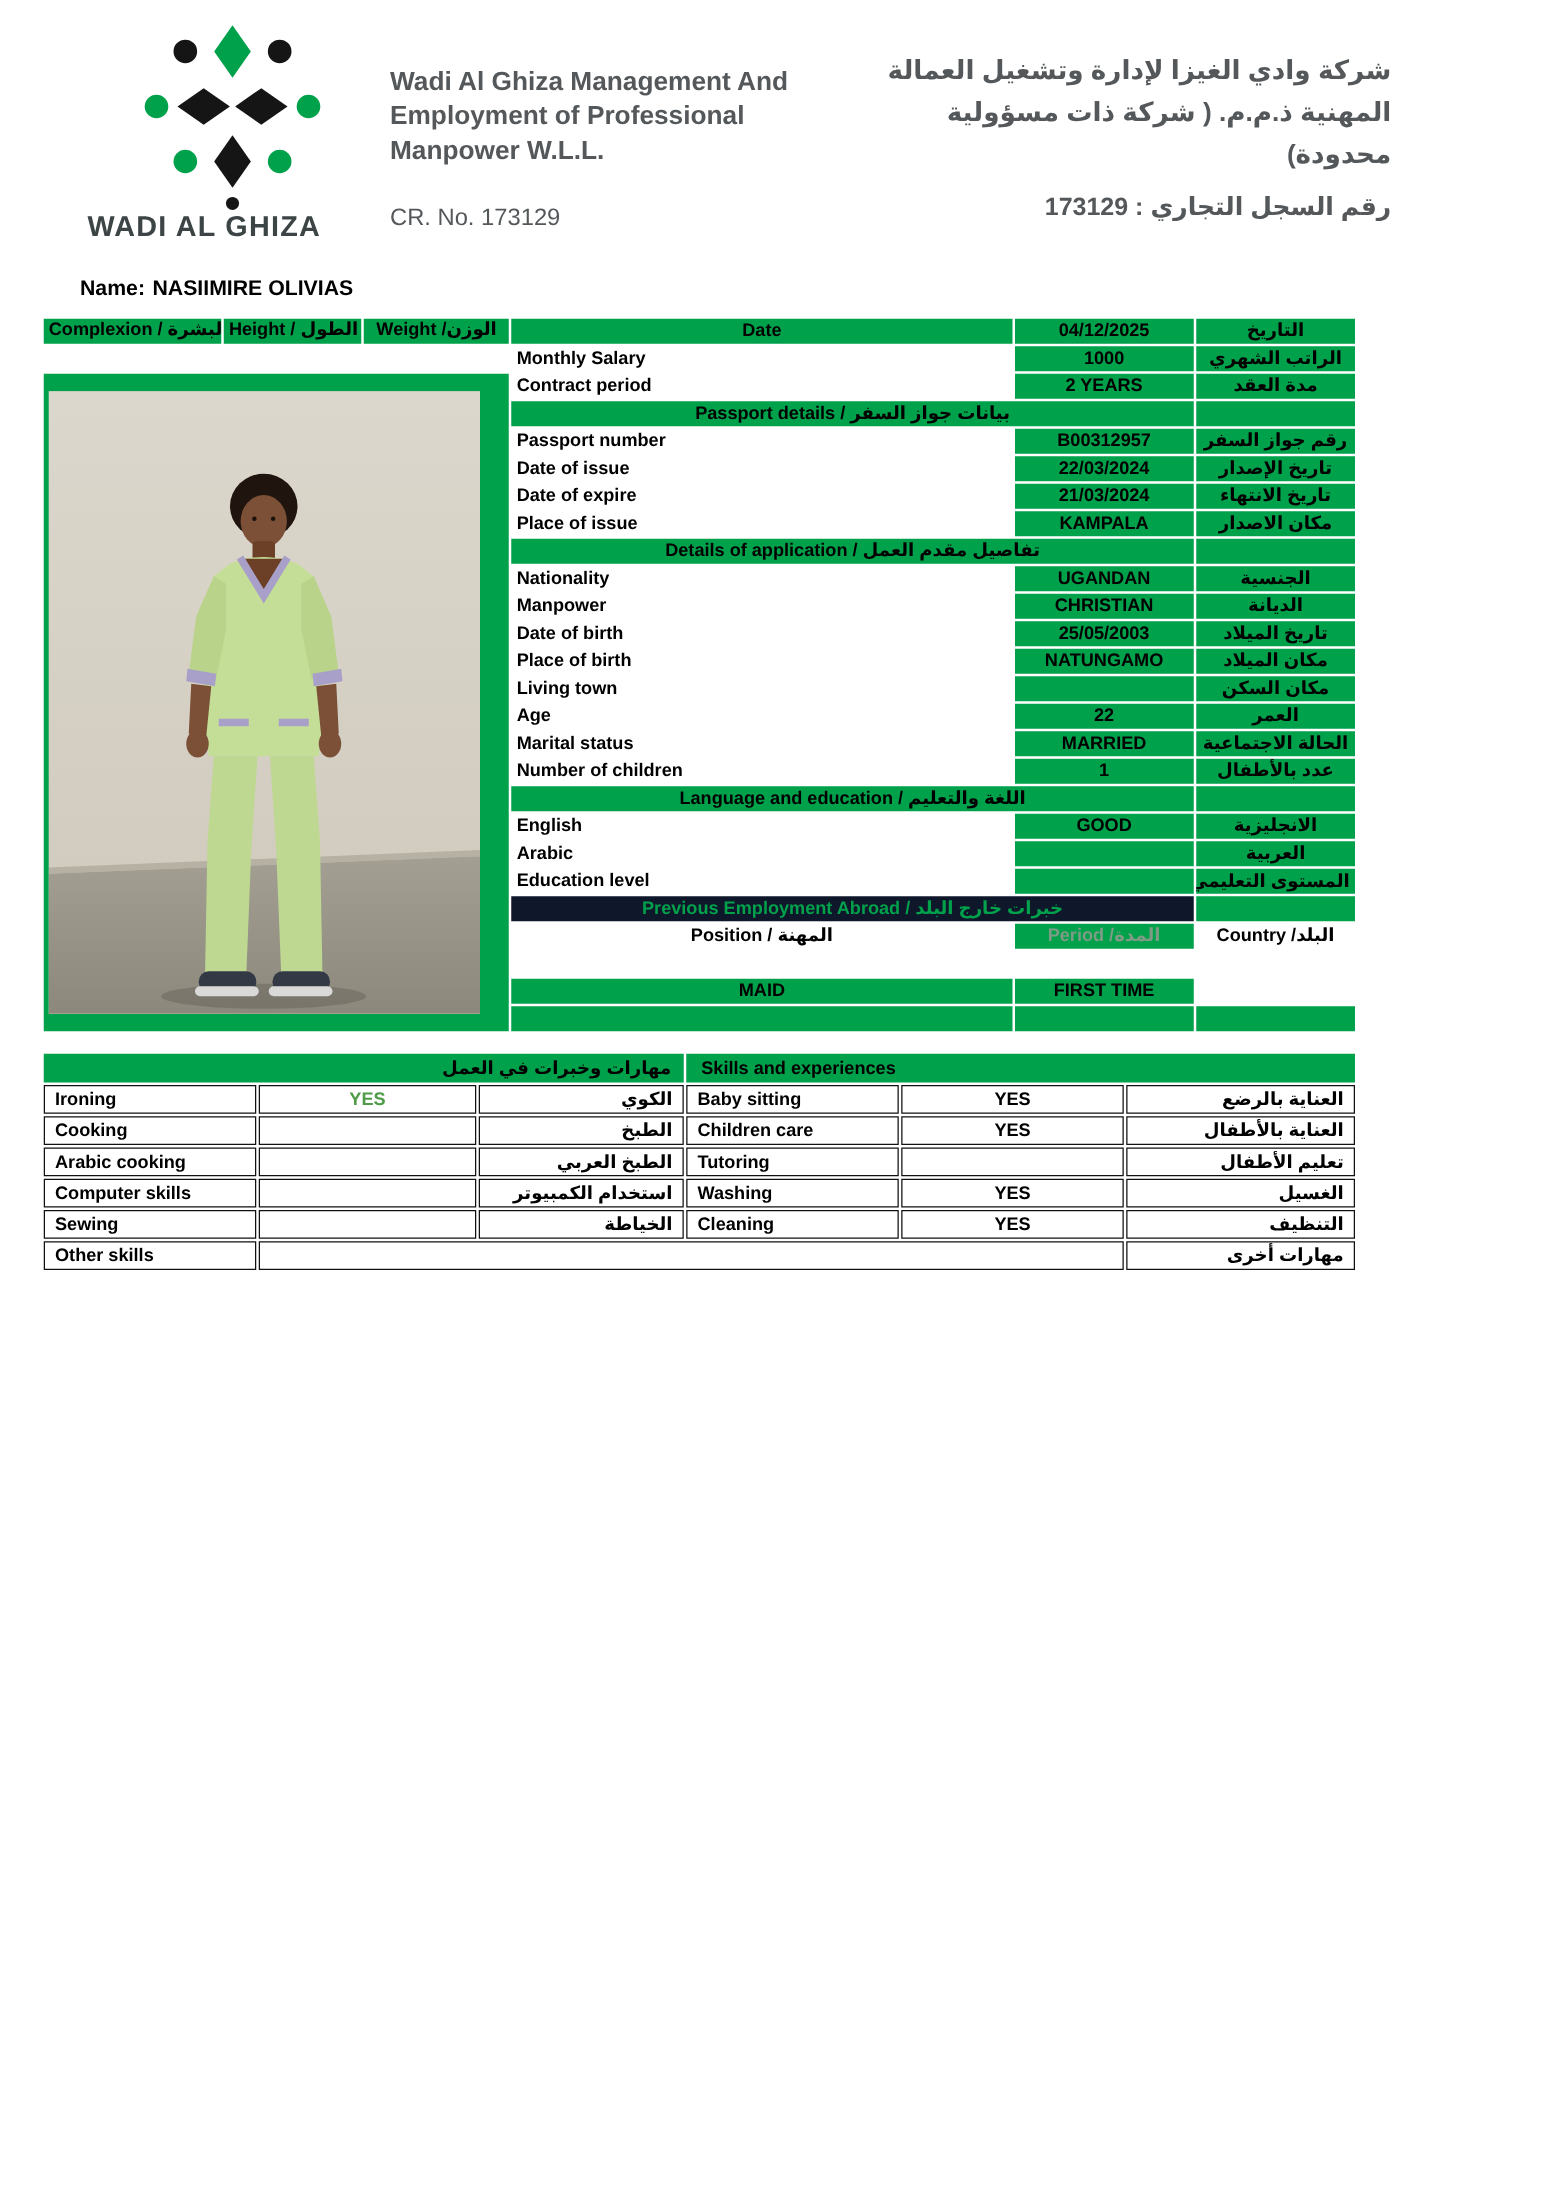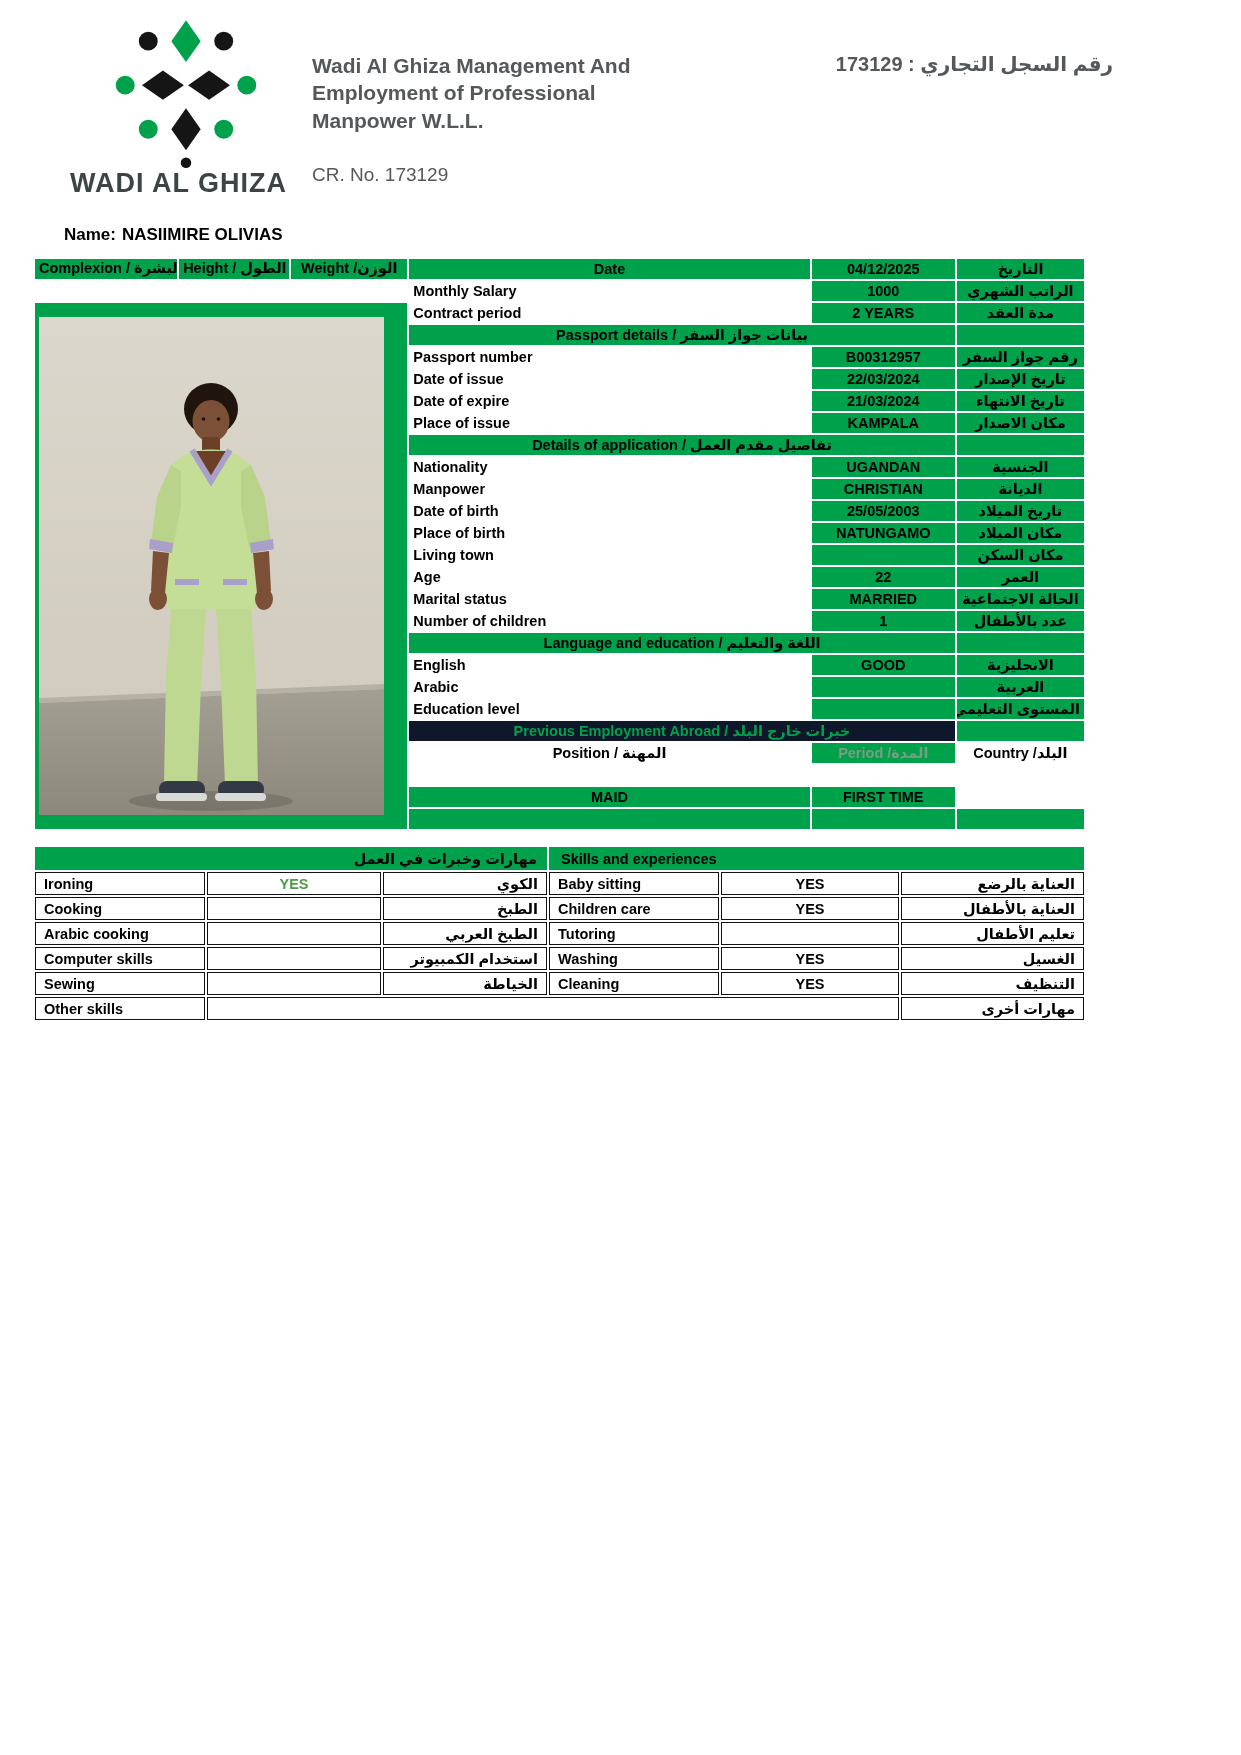--- a/index.html
+++ b/index.html
@@ -10,21 +10,21 @@
     color:#000;
     position: relative;
   }
   .page { width:1241px; height:1755px; overflow:hidden; }
 
   
   .header { display:flex; align-items:flex-start; padding:12px 128px 0 70px; }
   .logo-block { width:232px; flex:0 0 auto; text-align:center; }
   .logo-mark { width:152px; height:152px; display:block; margin:4px auto 0; }
   .logo-wordmark {
-    font-size:27px; font-weight:bold; color:#3d4446;
+    font-size:23px; font-weight:bold; color:#3d4446;
     letter-spacing:1px; white-space:nowrap; margin-top:0; text-align:left;
   }
   .company-block { margin-left:10px; padding-top:40px; }
   .company-en { font-size:21px; font-weight:bold; color:#54585a; line-height:1.3; }
   .cr-en { font-size:19px; font-weight:normal; color:#55585a; margin-top:30px; }
   .company-ar { margin-left:auto; padding-top:28px; text-align:right; }
   .company-ar .ar-lines { font-size:21px; font-weight:bold; color:#54585a; line-height:1.6; }
   .cr-ar { font-size:20px; font-weight:bold; color:#54585a; margin-top:12px; }
 
   
@@ -99,20 +99,25 @@
     </div>
     <div class="company-block">
       <div class="company-en">
         <div>Wadi Al Ghiza Management And</div>
         <div>Employment of Professional</div>
         <div>Manpower W.L.L.</div>
       </div>
       <div class="cr-en">CR. No. 173129</div>
     </div>
     <div class="company-ar" dir="rtl">
+      <div class="ar-lines">
+        <div>شركة وادي الغيزا لإدارة وتشغيل العمالة</div>
+        <div>المهنية ذ.م.م. ( شركة ذات مسؤولية</div>
+        <div>محدودة)</div>
+      </div>
       <div class="cr-ar">رقم السجل التجاري : 173129</div>
     </div>
   </div>
 
   <div class="name-line">
     <span>Name:</span><span class="nv">NASIIMIRE OLIVIAS</span>
   </div>
 
   <div class="content">
 

